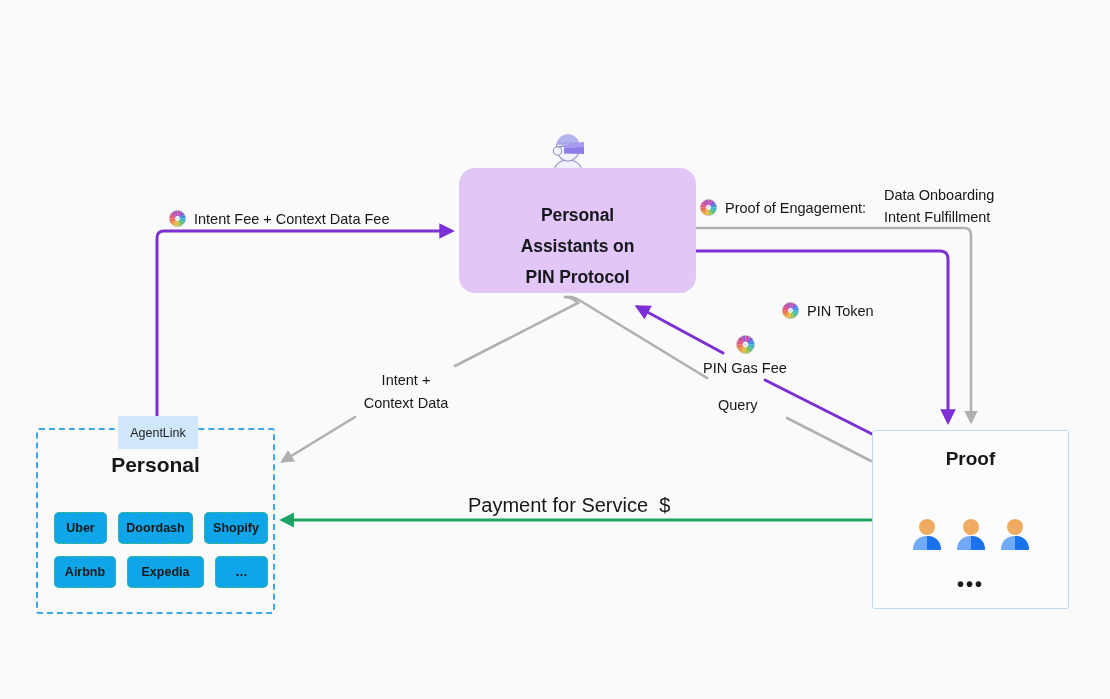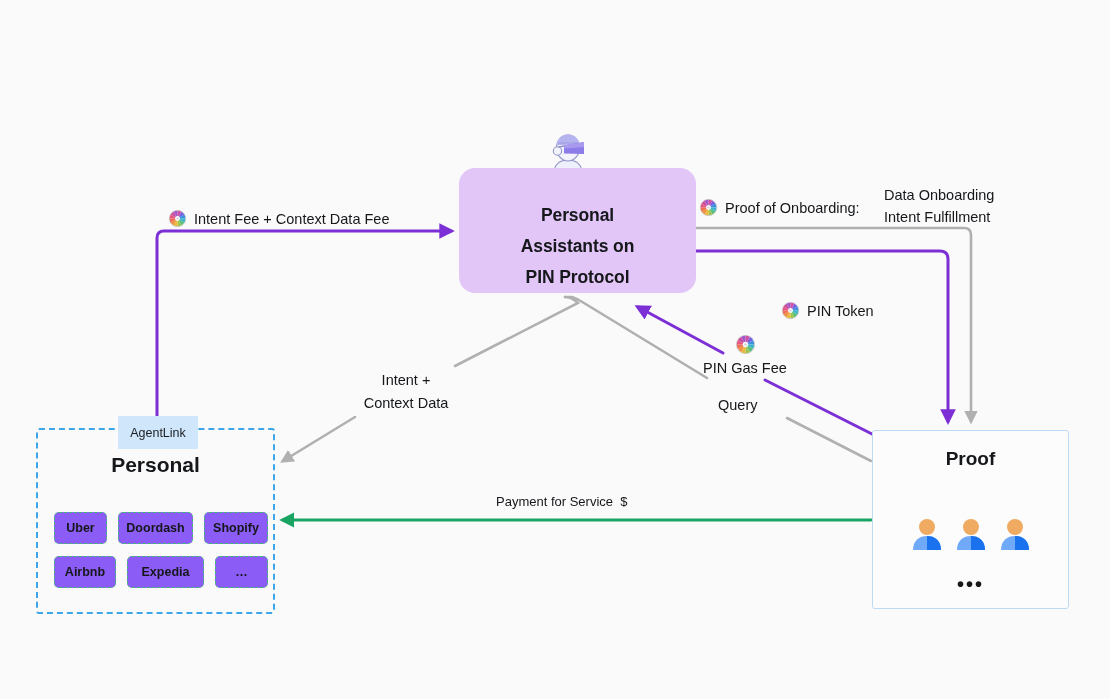--- a/index.html
+++ b/index.html
@@ -34,21 +34,21 @@
     position: absolute; left: 36px; top: 453px; width: 239px;
     text-align: center; font-size: 21px; font-weight: bold; color: #15171a;
   }
   #agentlink-chip {
     position: absolute; left: 118px; top: 416px; width: 80px; height: 33px;
     background: #cfe6fb; color: #1b1d20; font-size: 12.5px;
     display: flex; align-items: center; justify-content: center;
   }
   .chips-row { position: absolute; display: flex; gap: 11px; }
   .chip {
-    background: #8b5cf6; border: 1.5px dashed #44b77a; border-radius: 5px;
+    background: #0ea5e9; border: 1.5px dashed #44b77a; border-radius: 5px;
     font-size: 12.5px; font-weight: bold; color: #15171a;
     display: flex; align-items: center; justify-content: center;
     height: 32px; padding: 0 8px;
   }
 
   
   #user-node {
     position: absolute; left: 872px; top: 430px; width: 197px; height: 179px;
     border: 1.5px solid #bcd9f5; border-radius: 3px; background: #fcfcfd;
   }
@@ -213,21 +213,21 @@
         <path d="M12 12 L12 21.9 A9.9 9.9 0 0 1 7 20.55 Z" fill="#e8b93c"></path>
         <path d="M12 12 L7 20.55 A9.9 9.9 0 0 1 3.4 16.95 Z" fill="#ef9340"></path>
         <path d="M12 12 L3.4 16.95 A9.9 9.9 0 0 1 2.1 12 Z" fill="#ee6f52"></path>
         <path d="M12 12 L2.1 12 A9.9 9.9 0 0 1 3.4 7.05 Z" fill="#e8557f"></path>
         <path d="M12 12 L3.4 7.05 A9.9 9.9 0 0 1 7 3.45 Z" fill="#c94e9e"></path>
         <path d="M12 12 L7 3.45 A9.9 9.9 0 0 1 12 2.1 Z" fill="#a455c9"></path>
         <circle cx="12" cy="12" r="3.1" fill="#fafafa"></circle>
         <circle cx="12" cy="12" r="1.4" fill="#cfcfe0"></circle>
       </svg>
     </span>
-    <span>Proof of Onboarding:</span>
+    <span>Proof of Engagement:</span>
   </div>
 
   <div style="position:absolute; left:884px; top:184px; font-size:14.5px; line-height:22px; color:#15171a; white-space:nowrap;">
     <div>Data Onboarding</div>
     <div>Intent Fulfillment</div>
   </div>
 
   <div class="edge-label" style="left:781px; top:261px;margin-top:40px;">
     <span class="pin-icon">
       <svg viewBox="0 0 24 24" width="19" height="19">
@@ -276,15 +276,15 @@
           <circle cx="12" cy="12" r="3.1" fill="#fafafa"></circle>
           <circle cx="12" cy="12" r="1.4" fill="#cfcfe0"></circle>
         </svg>
       </span>
     </div>
     <div style="font-size:14.5px; color:#15171a; margin-top:7px;">PIN Gas Fee</div>
   </div>
 
   <div style="position:absolute; left:718px; top:397px; font-size:14.5px; color:#15171a; white-space:nowrap;">Query</div>
 
-  <div style="position:absolute; left:496px; top:494px; font-size:13px; color:#15171a; white-space:pre;">Payment for Service  $</div>
+  <div style="position:absolute; left:468px; top:494px; font-size:20px; color:#15171a; white-space:pre;">Payment for Service  $</div>
 
 </div>
 
 </body></html>

